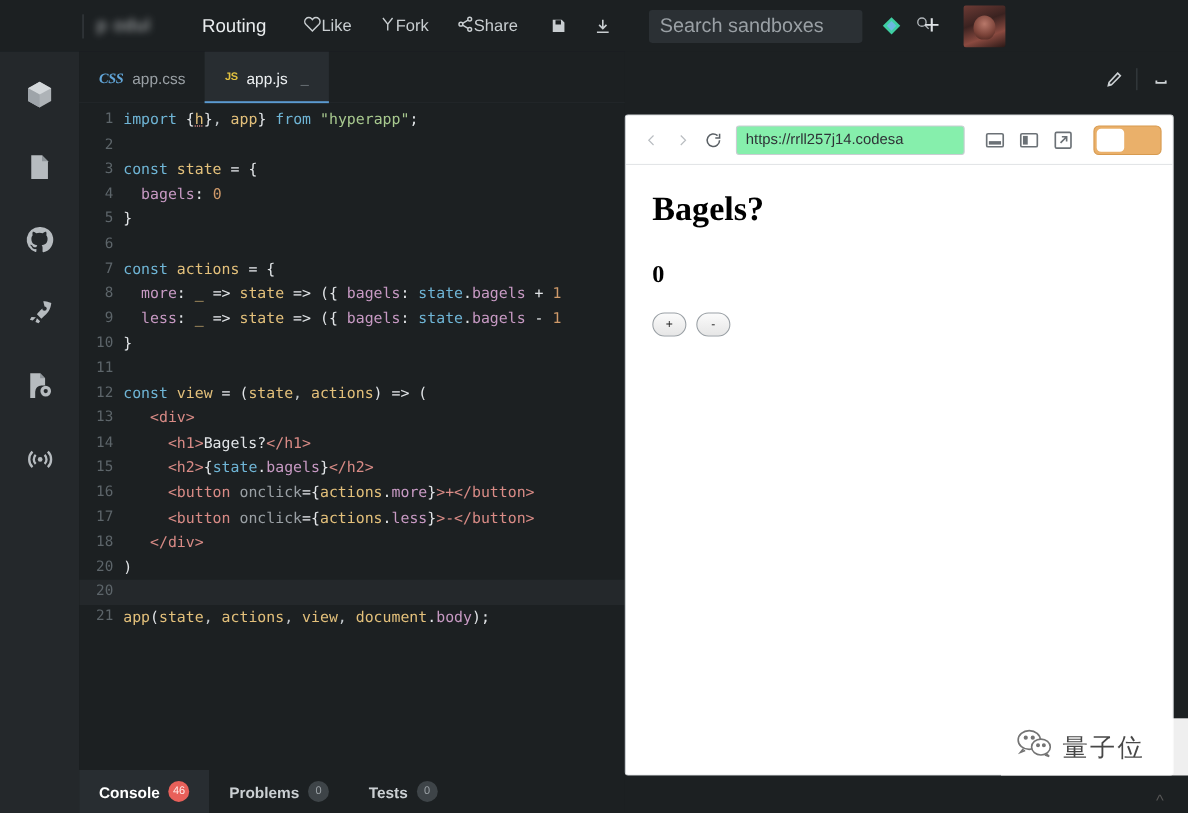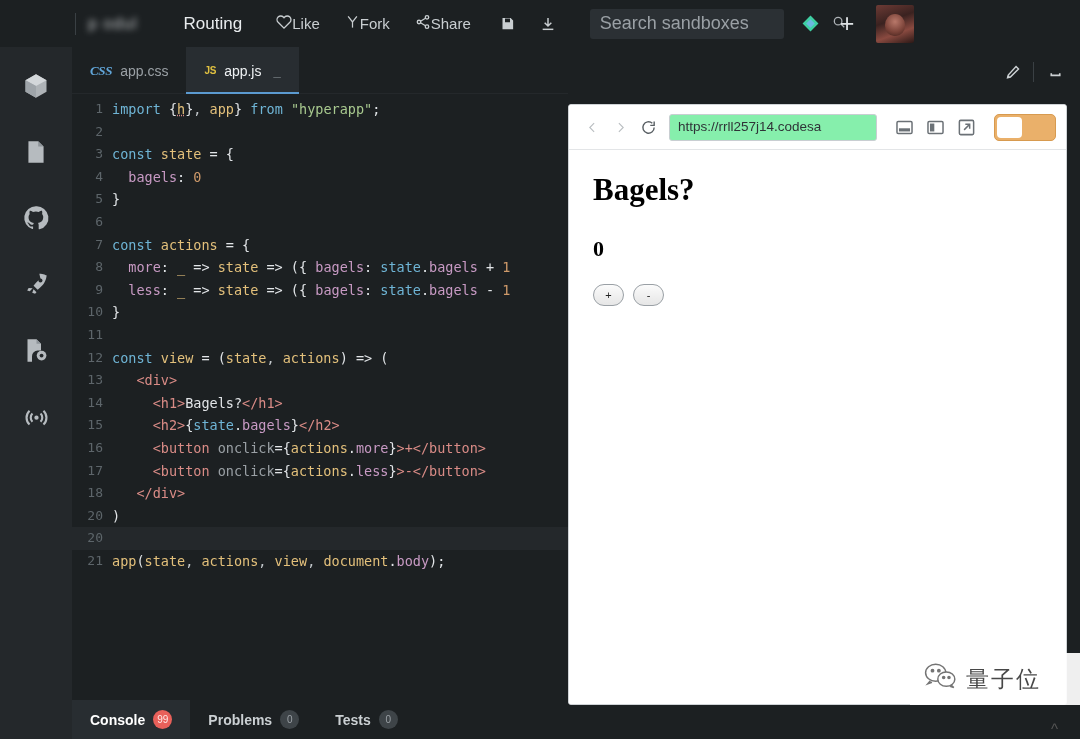--- a/index.html
+++ b/index.html
@@ -432,21 +432,21 @@
     <div class="ci">
       <svg width="19" height="17" viewBox="0 0 24 24" fill="none" stroke="#cdd2d5" stroke-width="2.3">
         <path d="M6 13 L6 16 L18 16 L18 13"></path>
       </svg>
     </div>
   </div>
 
   <div class="bottombar" id="bottom-tabs">
       <div class="btab active">
         <span>Console</span>
-        <span class="bdot red">99</span>
+        <span class="bdot red">46</span>
       </div>
       <div class="btab">
         <span>Problems</span>
         <span class="bdot gray">0</span>
       </div>
       <div class="btab">
         <span>Tests</span>
         <span class="bdot gray">0</span>
       </div>
     </div>

